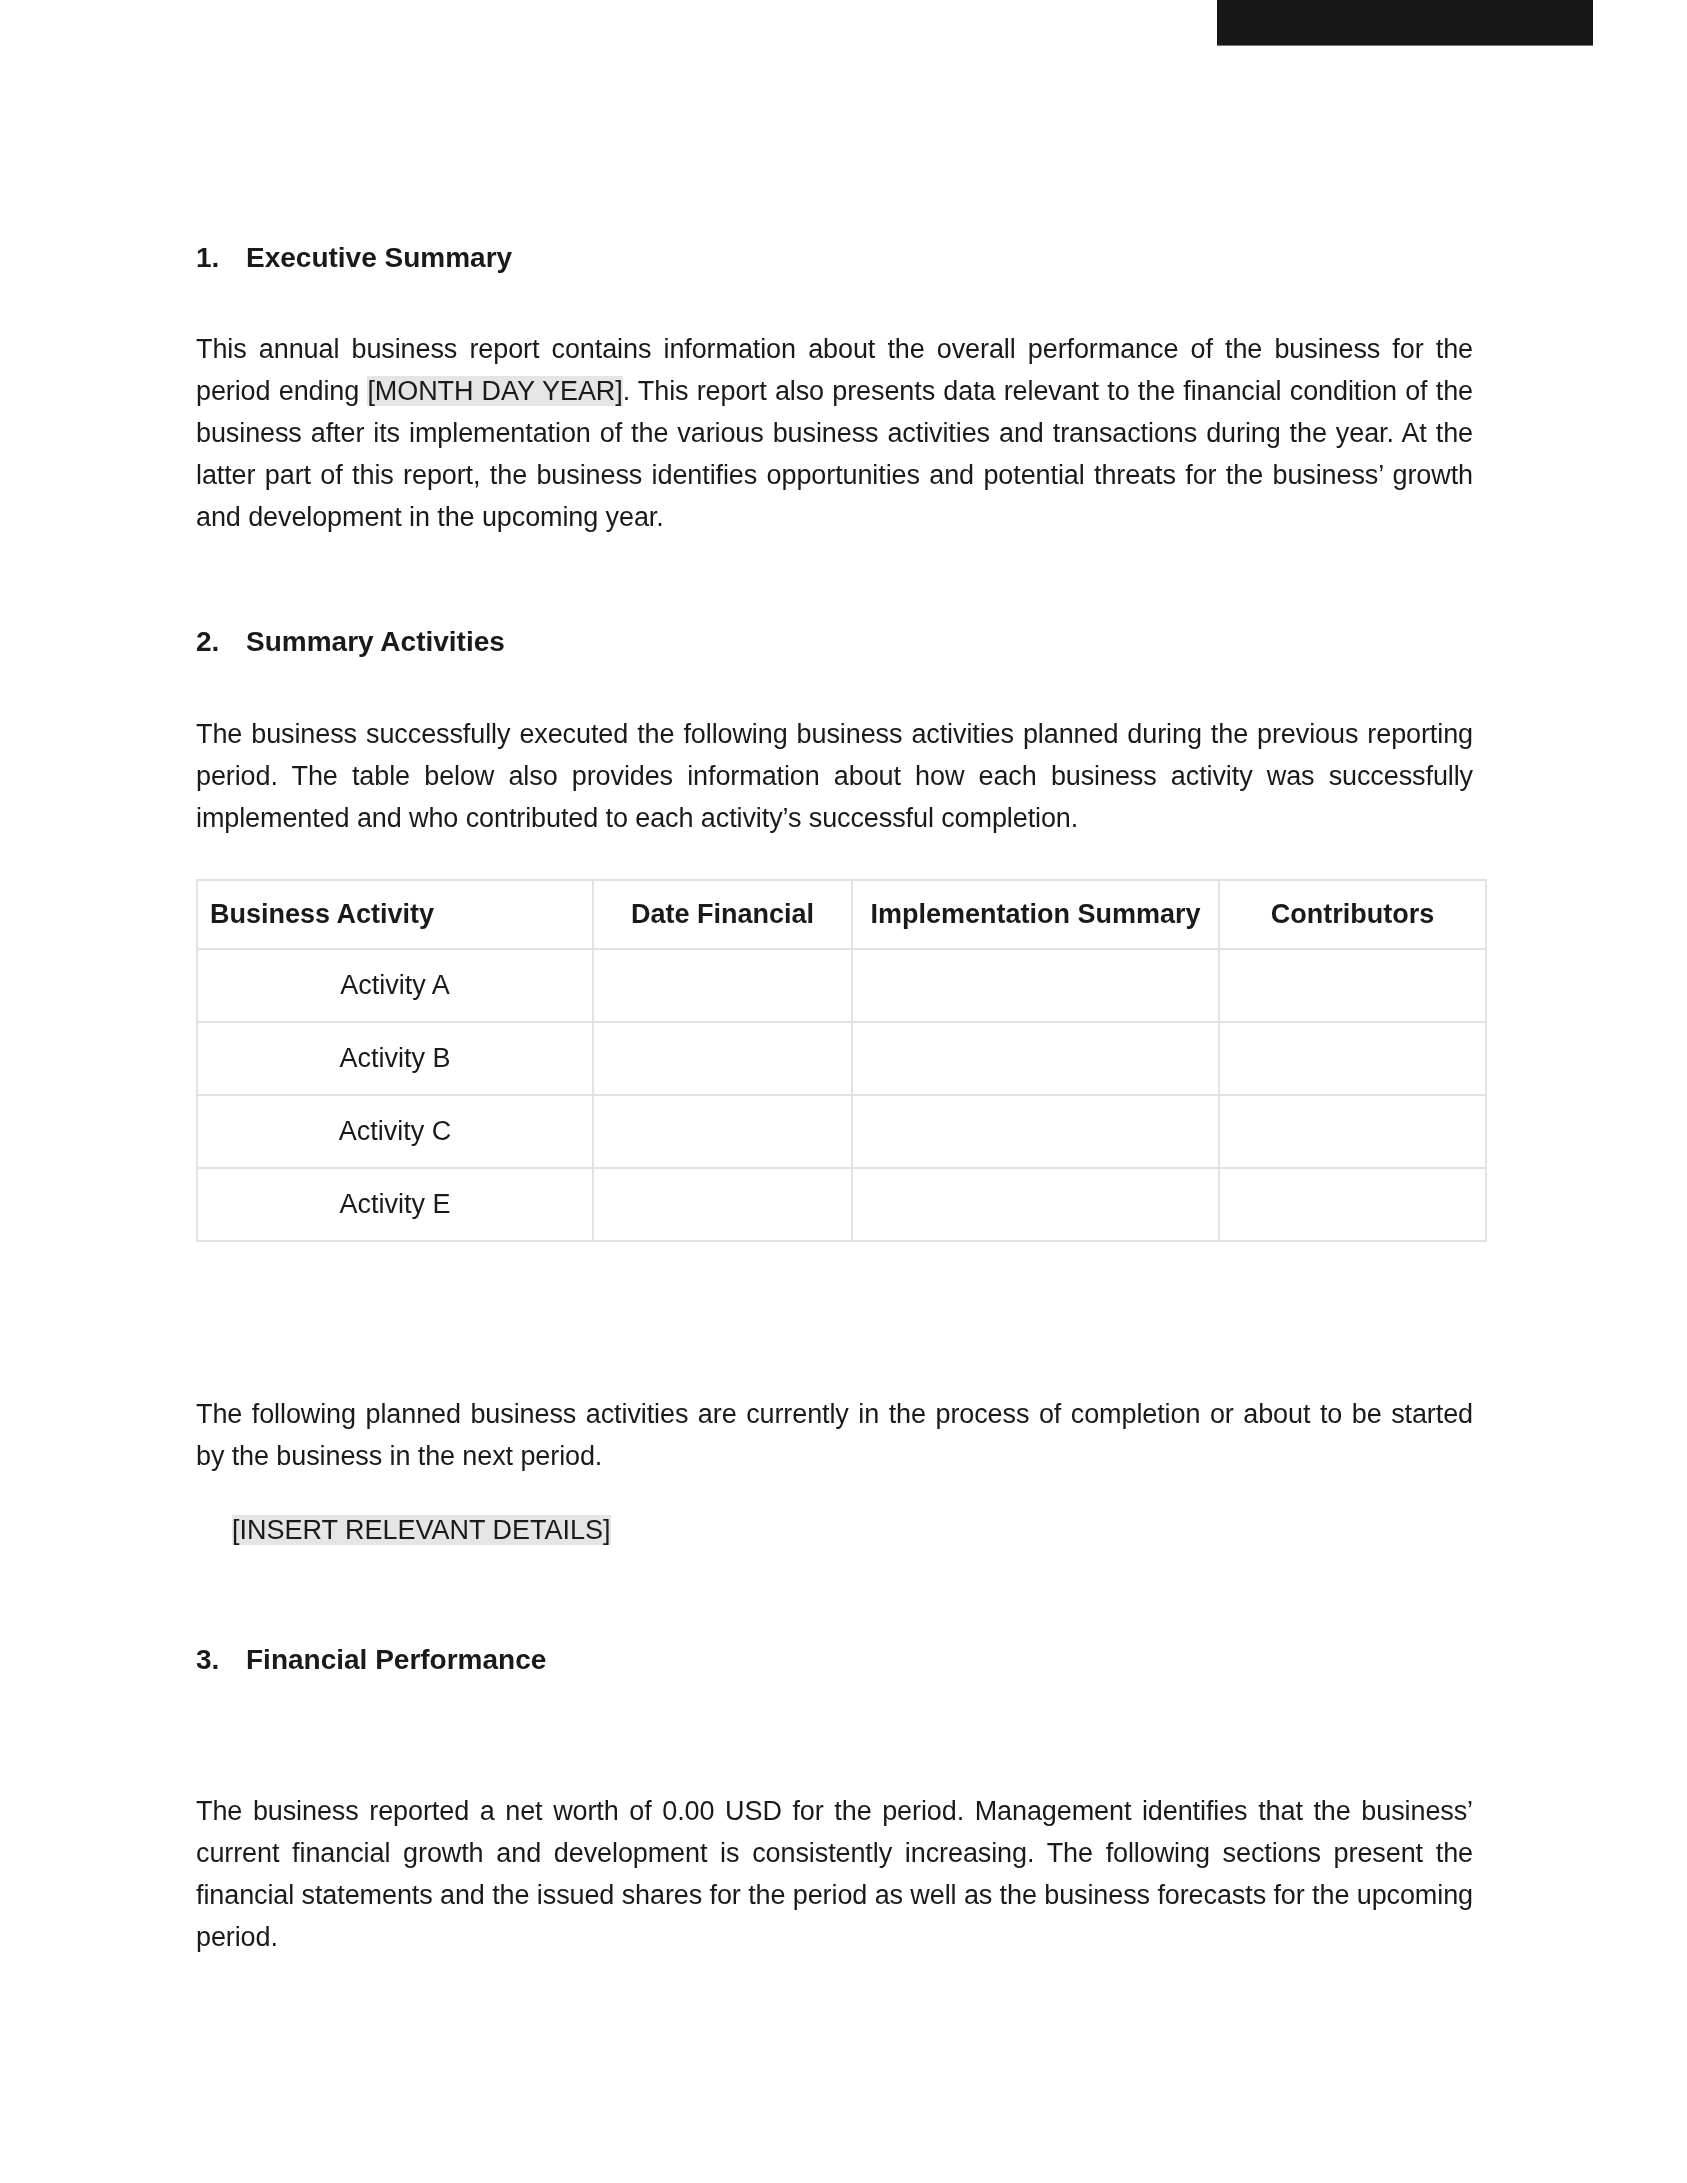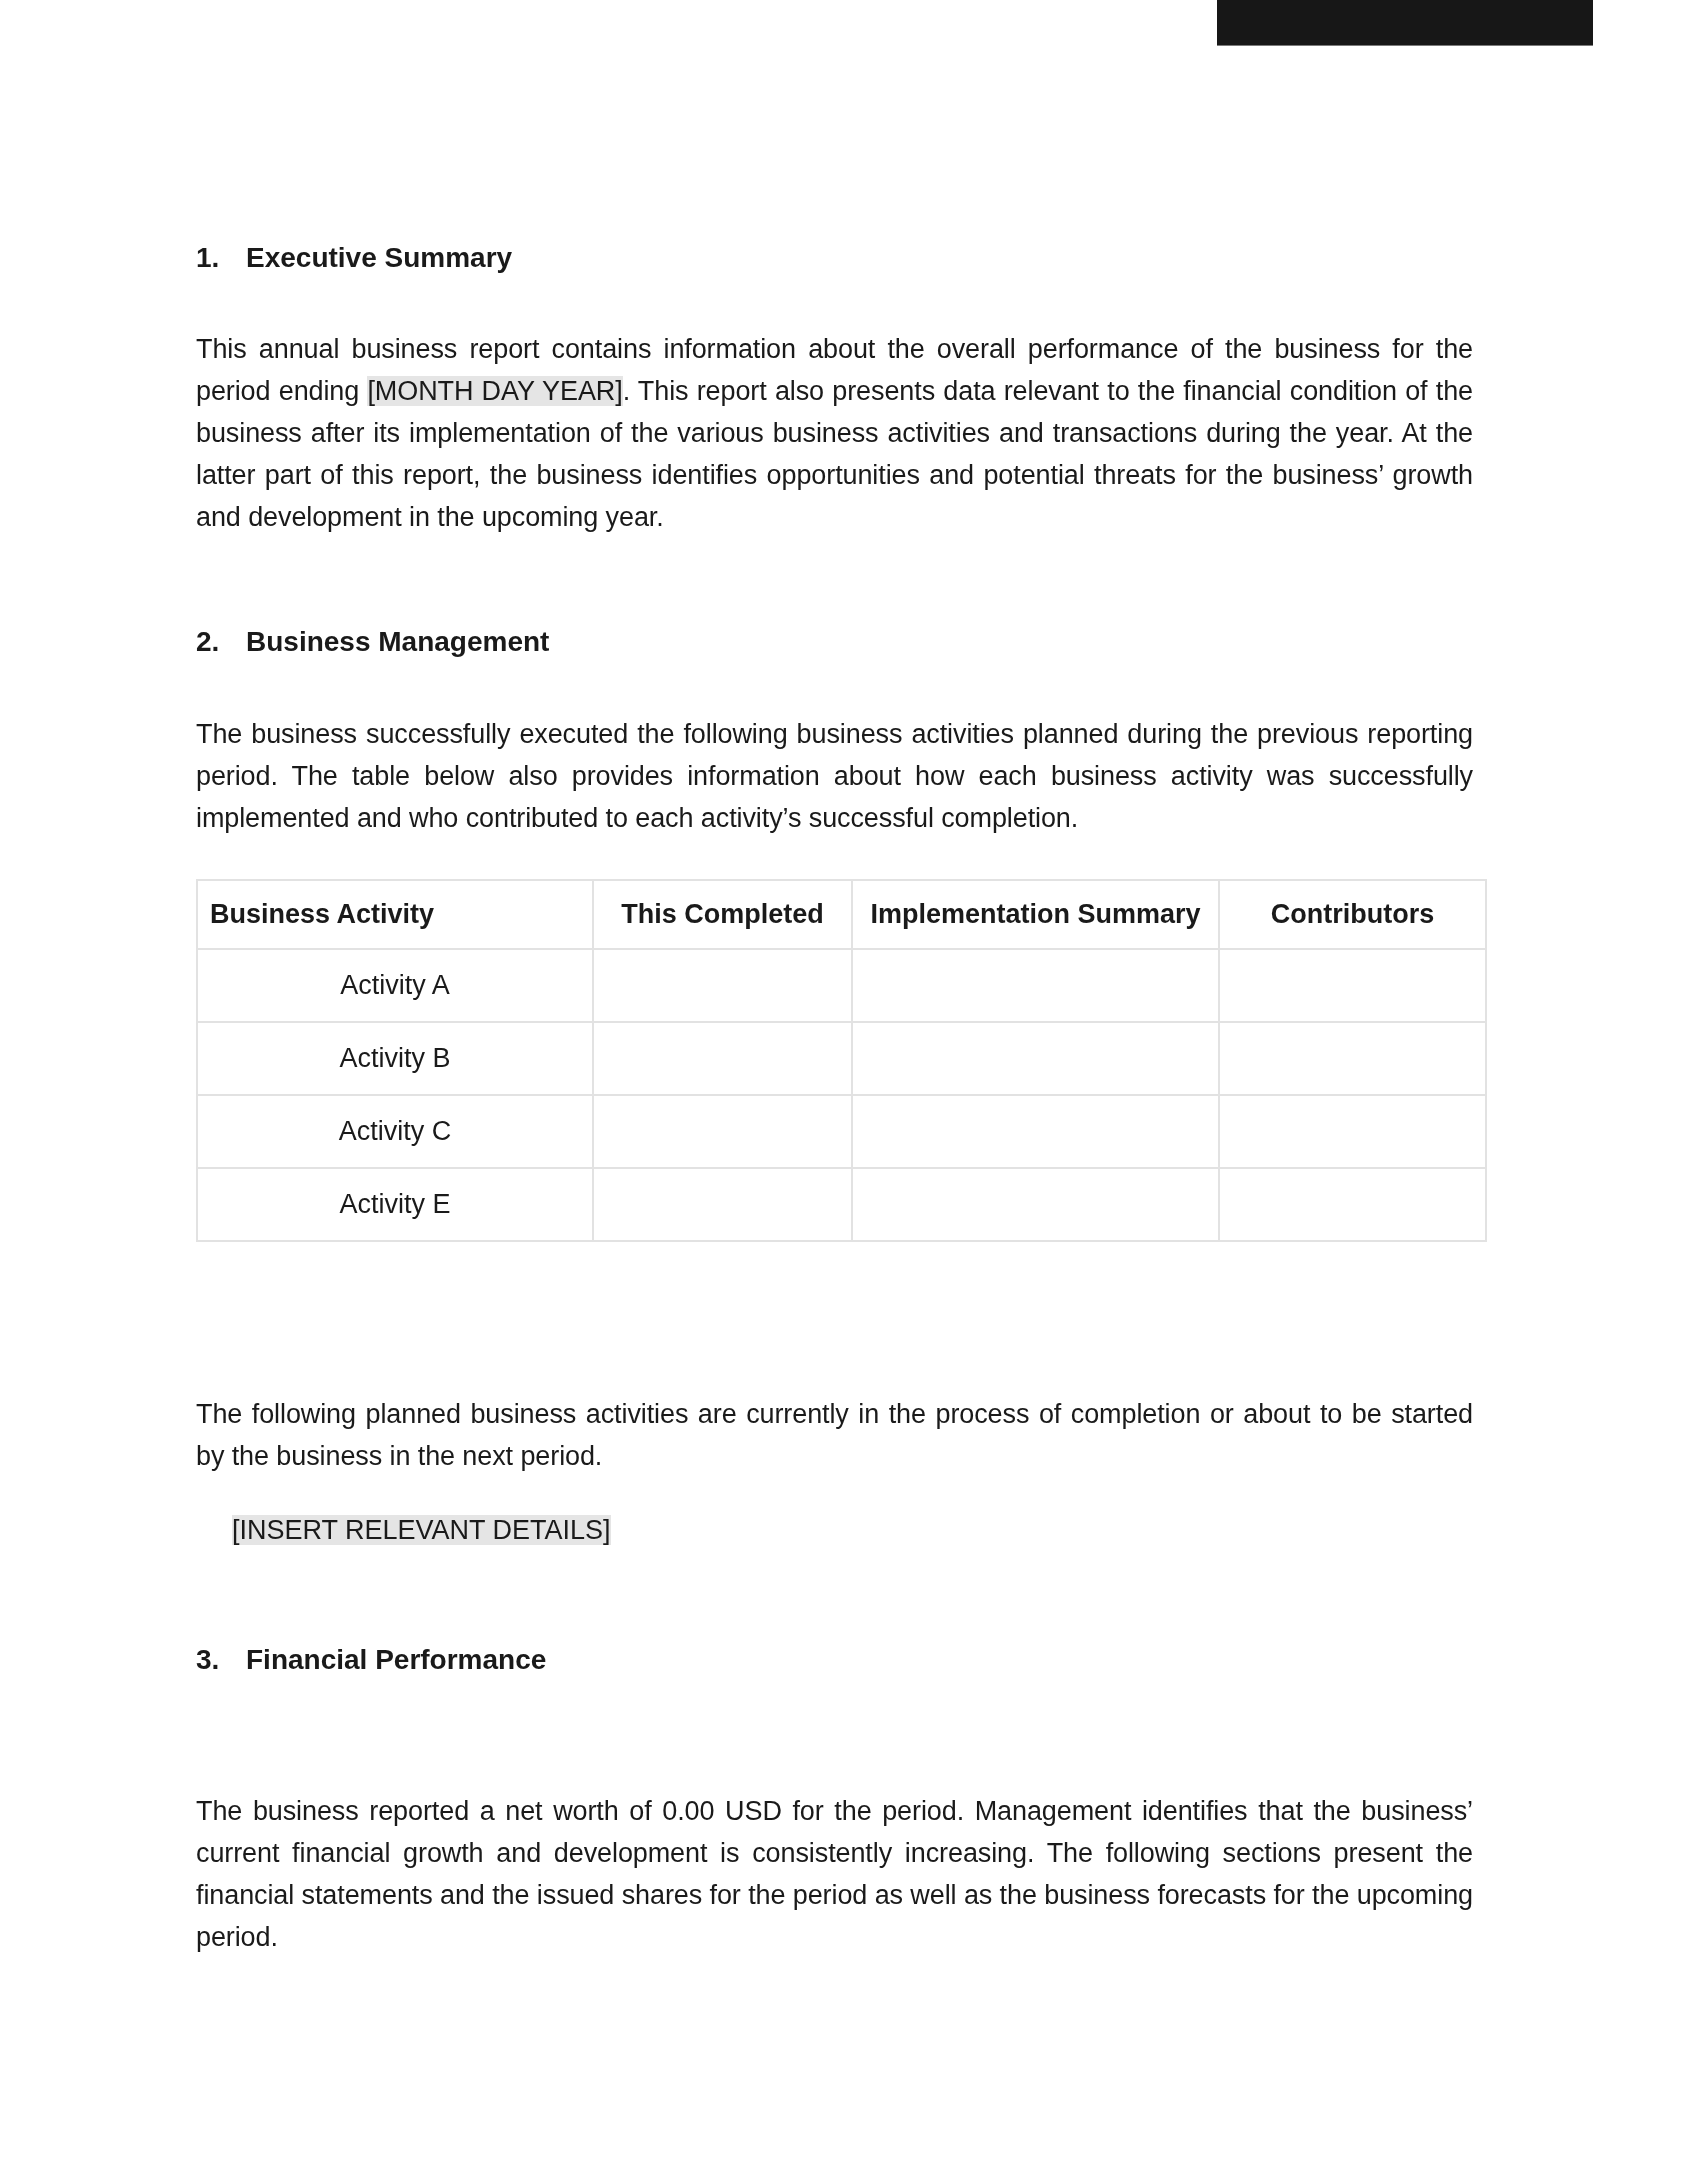--- a/index.html
+++ b/index.html
@@ -52,35 +52,35 @@
 <body>
 
 <div class="top-bar"></div>
 
 <h2 class="heading" style="top:239px;">
   <span class="num">1.</span><span>Executive Summary</span>
 </h2>
 <p class="para last-left" style="top:328px;"><span>This annual business report contains information about the overall performance of the business for the period ending </span><span class="hl">[MONTH DAY YEAR]</span><span>. This report also presents data relevant to the financial condition of the business after its implementation of the various business activities and transactions during the year. At the latter part of this report, the business identifies opportunities and potential threats for the business’ growth and development in the upcoming year.</span></p>
 
 <h2 class="heading" style="top:623px;">
-  <span class="num">2.</span><span>Business Management</span>
+  <span class="num">2.</span><span>Summary Activities</span>
 </h2>
 <p class="para last-left" style="top:713px;">The business successfully executed the following business activities planned during the previous reporting period. The table below also provides information about how each business activity was successfully implemented and who contributed to each activity’s successful completion.</p>
 
 <table class="tbl">
   <colgroup>
     <col class="col1">
       <col class="col2">
       <col class="col3">
       <col class="col4">
   </colgroup>
   <thead>
     <tr>
       <th class="c1">Business Activity</th>
-      <th class="c2">This Completed</th>
+      <th class="c2">Date Financial</th>
       <th class="c3">Implementation Summary</th>
       <th class="c4">Contributors</th>
     </tr>
   </thead>
   <tbody>
     <tr>
       <td>Activity A</td>
       <td></td>
       <td></td>
       <td></td>

